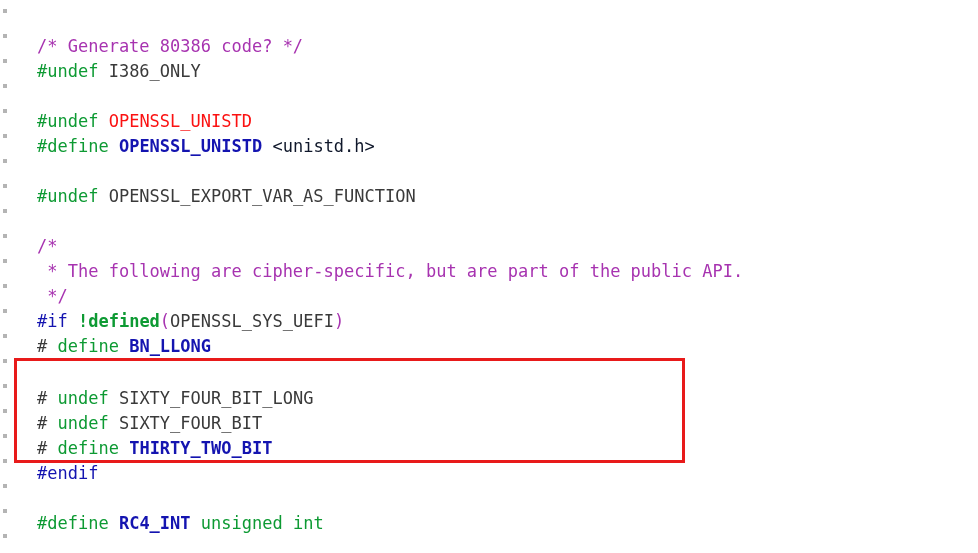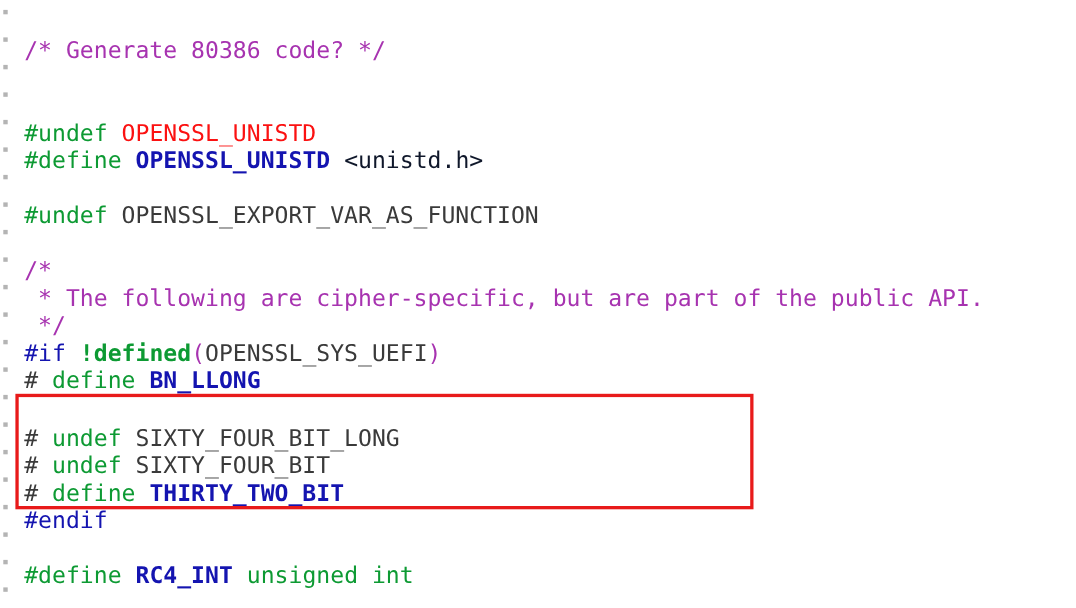--- a/index.html
+++ b/index.html
@@ -40,24 +40,24 @@
   
   #code {
     position: absolute;
     left: 14px;
     top: 0;
     width: 964px;
     height: 553px;
   }
   .code-line {
     position: absolute;
-    left: 8px;
+    left: 23px;
     height: 25px;
     line-height: 25px;
-    font-size: 21px;
+    font-size: 17px;
     white-space: pre;
     letter-spacing: 0px;
   }
 
   
   .tok-comment   { color: #a733b0; }
   .tok-pp        { color: #0d9a33; }          
   .tok-plain     { color: #3a3a3a; }          
   .tok-macro     { color: #1414b0; font-weight: bold; }  
   .tok-red       { color: #fb1111; }          
@@ -115,20 +115,21 @@
       <div class="gutter-dot" style="top: 409px; background: rgb(180, 180, 180);"></div>
       <div class="gutter-dot" style="top: 434px; background: rgb(180, 180, 180);"></div>
       <div class="gutter-dot" style="top: 459px; background: rgb(180, 180, 180);"></div>
       <div class="gutter-dot" style="top: 484px; background: rgb(180, 180, 180);"></div>
       <div class="gutter-dot" style="top: 509px; background: rgb(180, 180, 180);"></div>
       <div class="gutter-dot" style="top: 534px; background: rgb(180, 180, 180);"></div>
     </div>
 
   <div id="code">
       <div class="code-line" style="top: 34px;"><span class="tok-comment">/* Generate 80386 code? */</span></div>
+      <div class="code-line" style="top: 59px;"><span class="tok-pp">#undef</span><span class="tok-plain"> I386_ONLY</span></div>
       <div class="code-line" style="top: 109px;"><span class="tok-pp">#undef</span><span class="tok-plain"> </span><span class="tok-red">OPENSSL_UNISTD</span></div>
       <div class="code-line" style="top: 134px;"><span class="tok-pp">#define</span><span class="tok-plain"> </span><span class="tok-macro">OPENSSL_UNISTD</span><span class="tok-plain"> </span><span class="tok-string">&lt;unistd.h&gt;</span></div>
       <div class="code-line" style="top: 184px;"><span class="tok-pp">#undef</span><span class="tok-plain"> OPENSSL_EXPORT_VAR_AS_FUNCTION</span></div>
       <div class="code-line" style="top: 234px;"><span class="tok-comment">/*</span></div>
       <div class="code-line" style="top: 259px;"><span class="tok-comment"> * The following are cipher-specific, but are part of the public API.</span></div>
       <div class="code-line" style="top: 284px;"><span class="tok-comment"> */</span></div>
       <div class="code-line" style="top: 309px;"><span class="tok-ppbold">#if</span><span class="tok-plain"> </span><span class="tok-func">!defined</span><span class="tok-paren">(</span><span class="tok-plain">OPENSSL_SYS_UEFI</span><span class="tok-paren">)</span></div>
       <div class="code-line" style="top: 334px;"><span class="tok-plain"># </span><span class="tok-pp">define</span><span class="tok-plain"> </span><span class="tok-macro">BN_LLONG</span></div>
       <div class="code-line" style="top: 386px;"><span class="tok-plain"># </span><span class="tok-pp">undef</span><span class="tok-plain"> SIXTY_FOUR_BIT_LONG</span></div>
       <div class="code-line" style="top: 411px;"><span class="tok-plain"># </span><span class="tok-pp">undef</span><span class="tok-plain"> SIXTY_FOUR_BIT</span></div>

